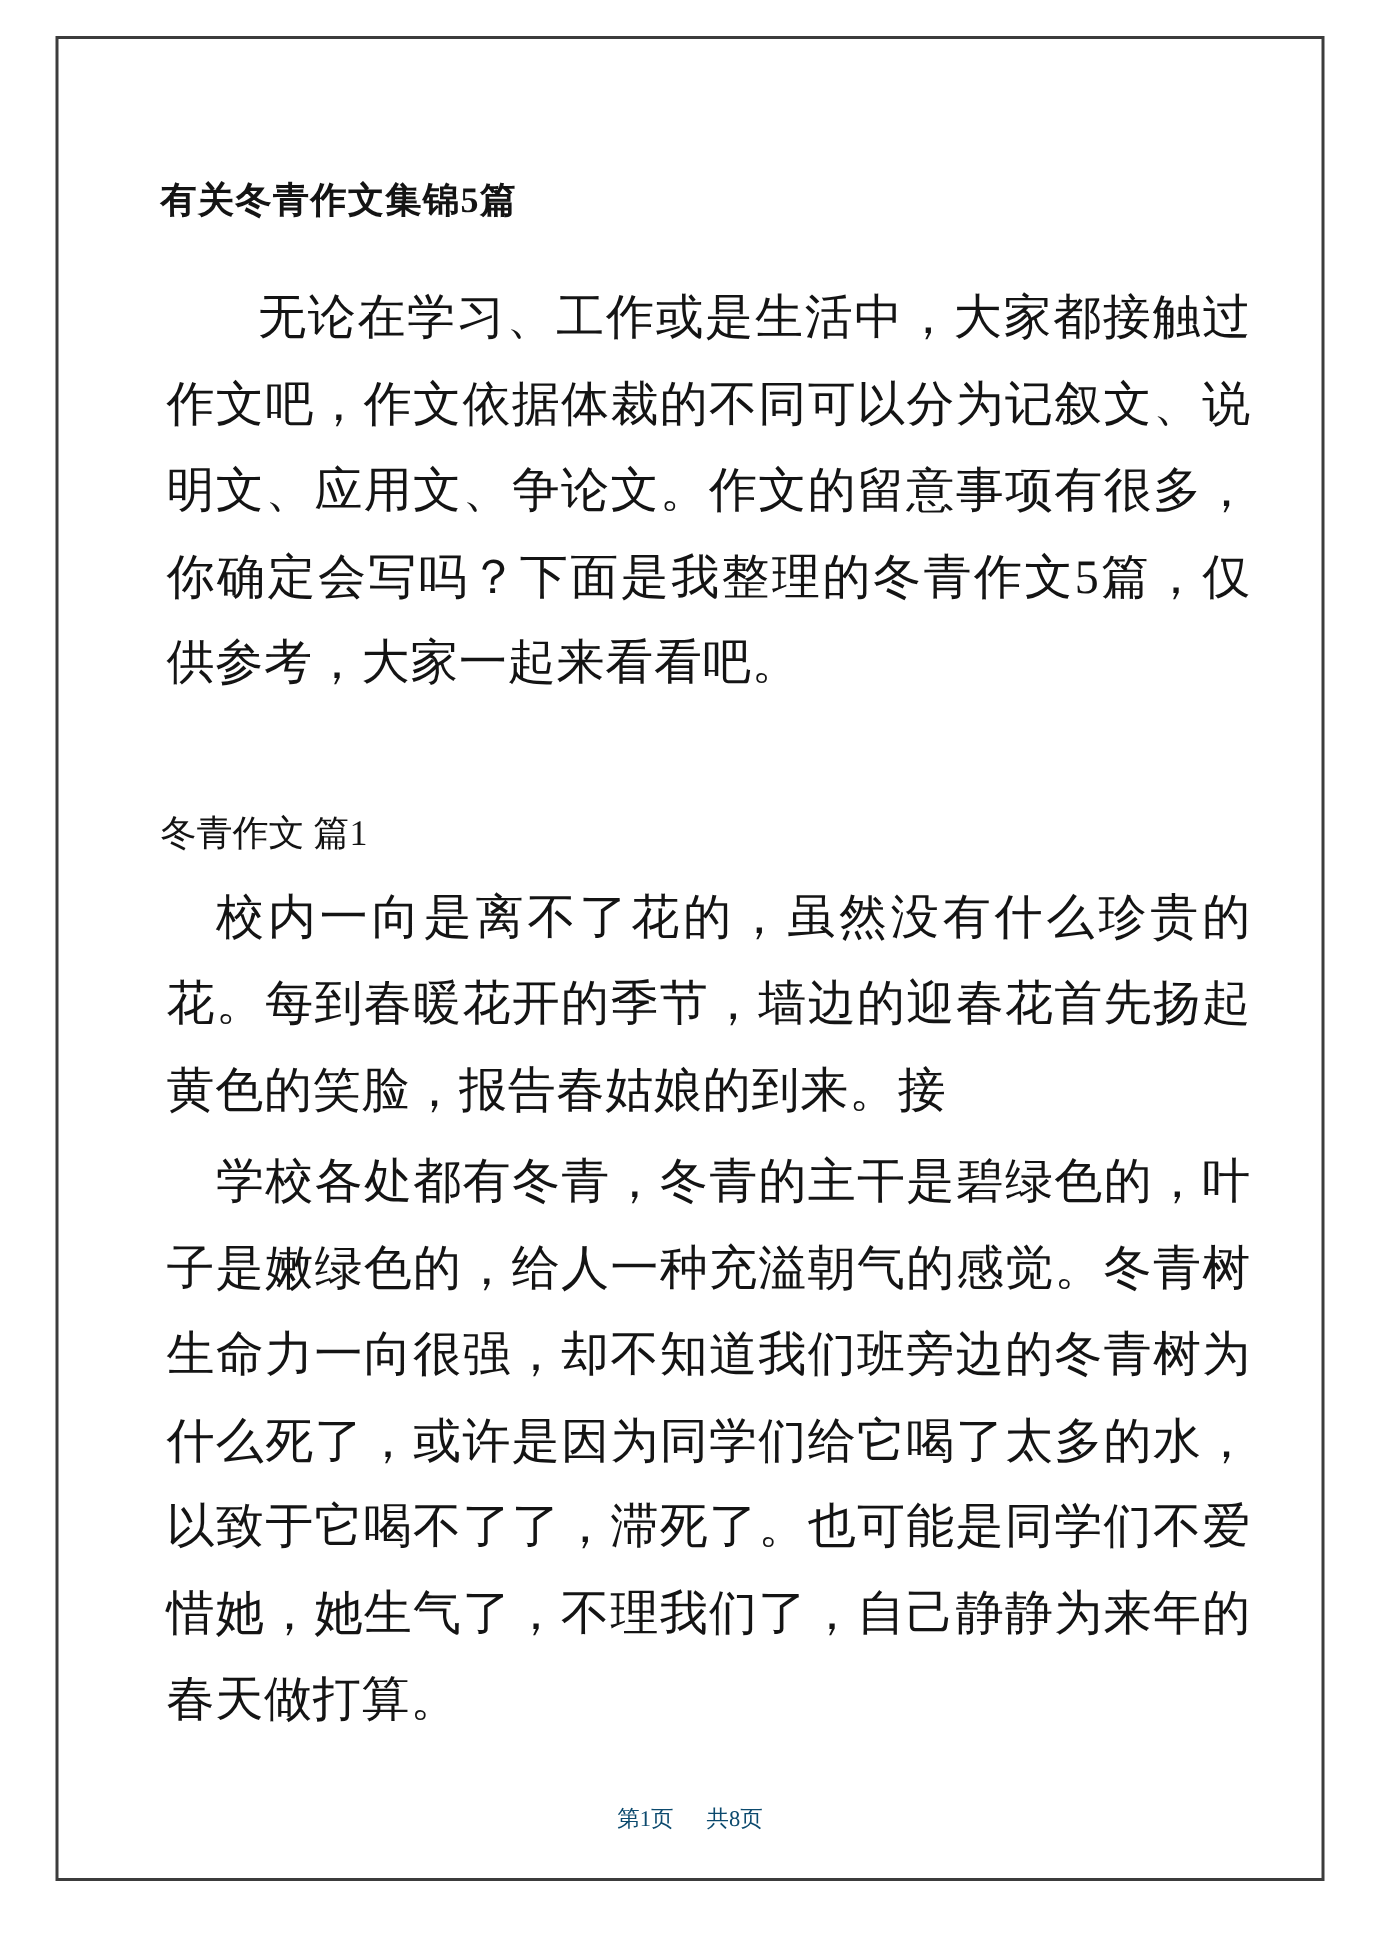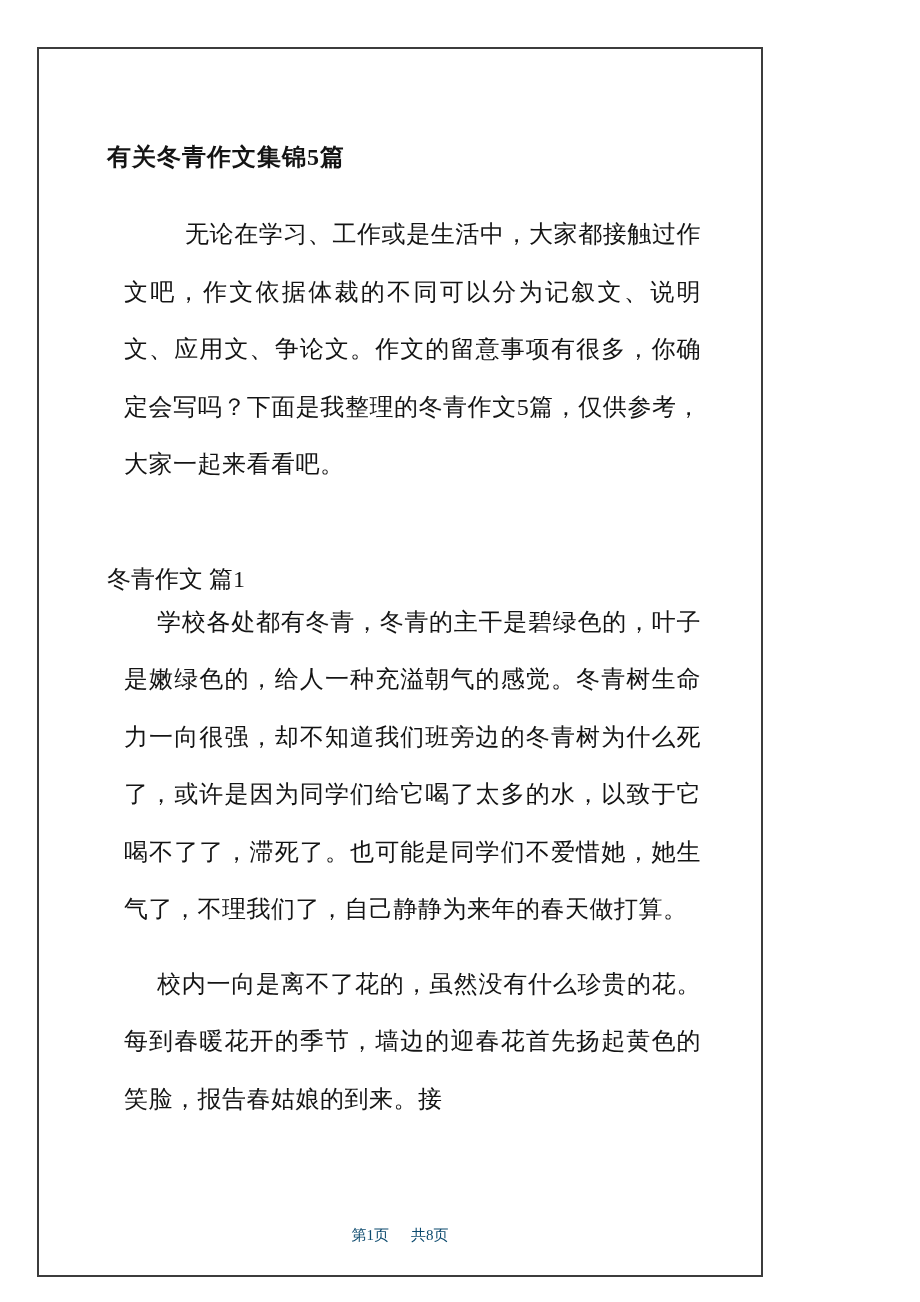--- a/index.html
+++ b/index.html
@@ -7,42 +7,42 @@
     padding: 0;
     width: 920px;
     height: 1302px;
     background: #ffffff;
     font-family: "Liberation Serif", "DejaVu Serif", serif;
     color: #141414;
   }
   .page {
     position: absolute;
     left: 37px;
-    top: 47px;
-    width: 726px;
+    top: 24px;
+    width: 846px;
     height: 1230px;
     box-sizing: border-box;
     border: 2px solid #3c3c3c;
     background: #ffffff;
   }
   .content {
     box-sizing: border-box;
     padding: 93px 43px 0 68px;
   }
   .doc-title {
     font-size: 24px;
     line-height: 30px;
     font-weight: 700;
     letter-spacing: 1px;
   }
   .para {
-    font-size: 24px;
+    font-size: 32px;
     line-height: 57.5px;
     text-align: justify;
-    margin: 17px;
+    margin: 4px;
     letter-spacing: 0.5px;
   }
   .para-intro {
     margin-top: 34px;
     text-indent: 61px;
   }
   .section-heading {
     font-size: 24px;
     line-height: 30px;
     font-weight: 400;
@@ -72,22 +72,22 @@
 <div class="page">
   <div class="content">
 
     <div class="doc-title">有关冬青作文集锦5篇</div>
 
     <p class="para para-intro">无论在学习、工作或是生活中，大家都接触过作文吧，作文依据体裁的不同可以分为记叙文、说明文、应用文、争论文。作文的留意事项有很多，你确定会写吗？下面是我整理的冬青作文5篇，仅供参考，大家一起来看看吧。</p>
 
     <div class="section-heading">冬青作文 篇1</div>
 
 
+    <p class="para para-body para-b3">校内一向是离不了花的，虽然没有什么珍贵的花。每到春暖花开的季节，墙边的迎春花首先扬起黄色的笑脸，报告春姑娘的到来。接</p>
+
     <p class="para para-body para-b2">学校各处都有冬青，冬青的主干是碧绿色的，叶子是嫩绿色的，给人一种充溢朝气的感觉。冬青树生命力一向很强，却不知道我们班旁边的冬青树为什么死了，或许是因为同学们给它喝了太多的水，以致于它喝不了了，滞死了。也可能是同学们不爱惜她，她生气了，不理我们了，自己静静为来年的春天做打算。</p>
-
-    <p class="para para-body para-b3">校内一向是离不了花的，虽然没有什么珍贵的花。每到春暖花开的季节，墙边的迎春花首先扬起黄色的笑脸，报告春姑娘的到来。接</p>
 
   </div>
 
   <div class="page-footer">
     <span>第1页</span><span class="num-sep"></span><span>共8页</span>
   </div>
 </div>
 
 </body></html>

